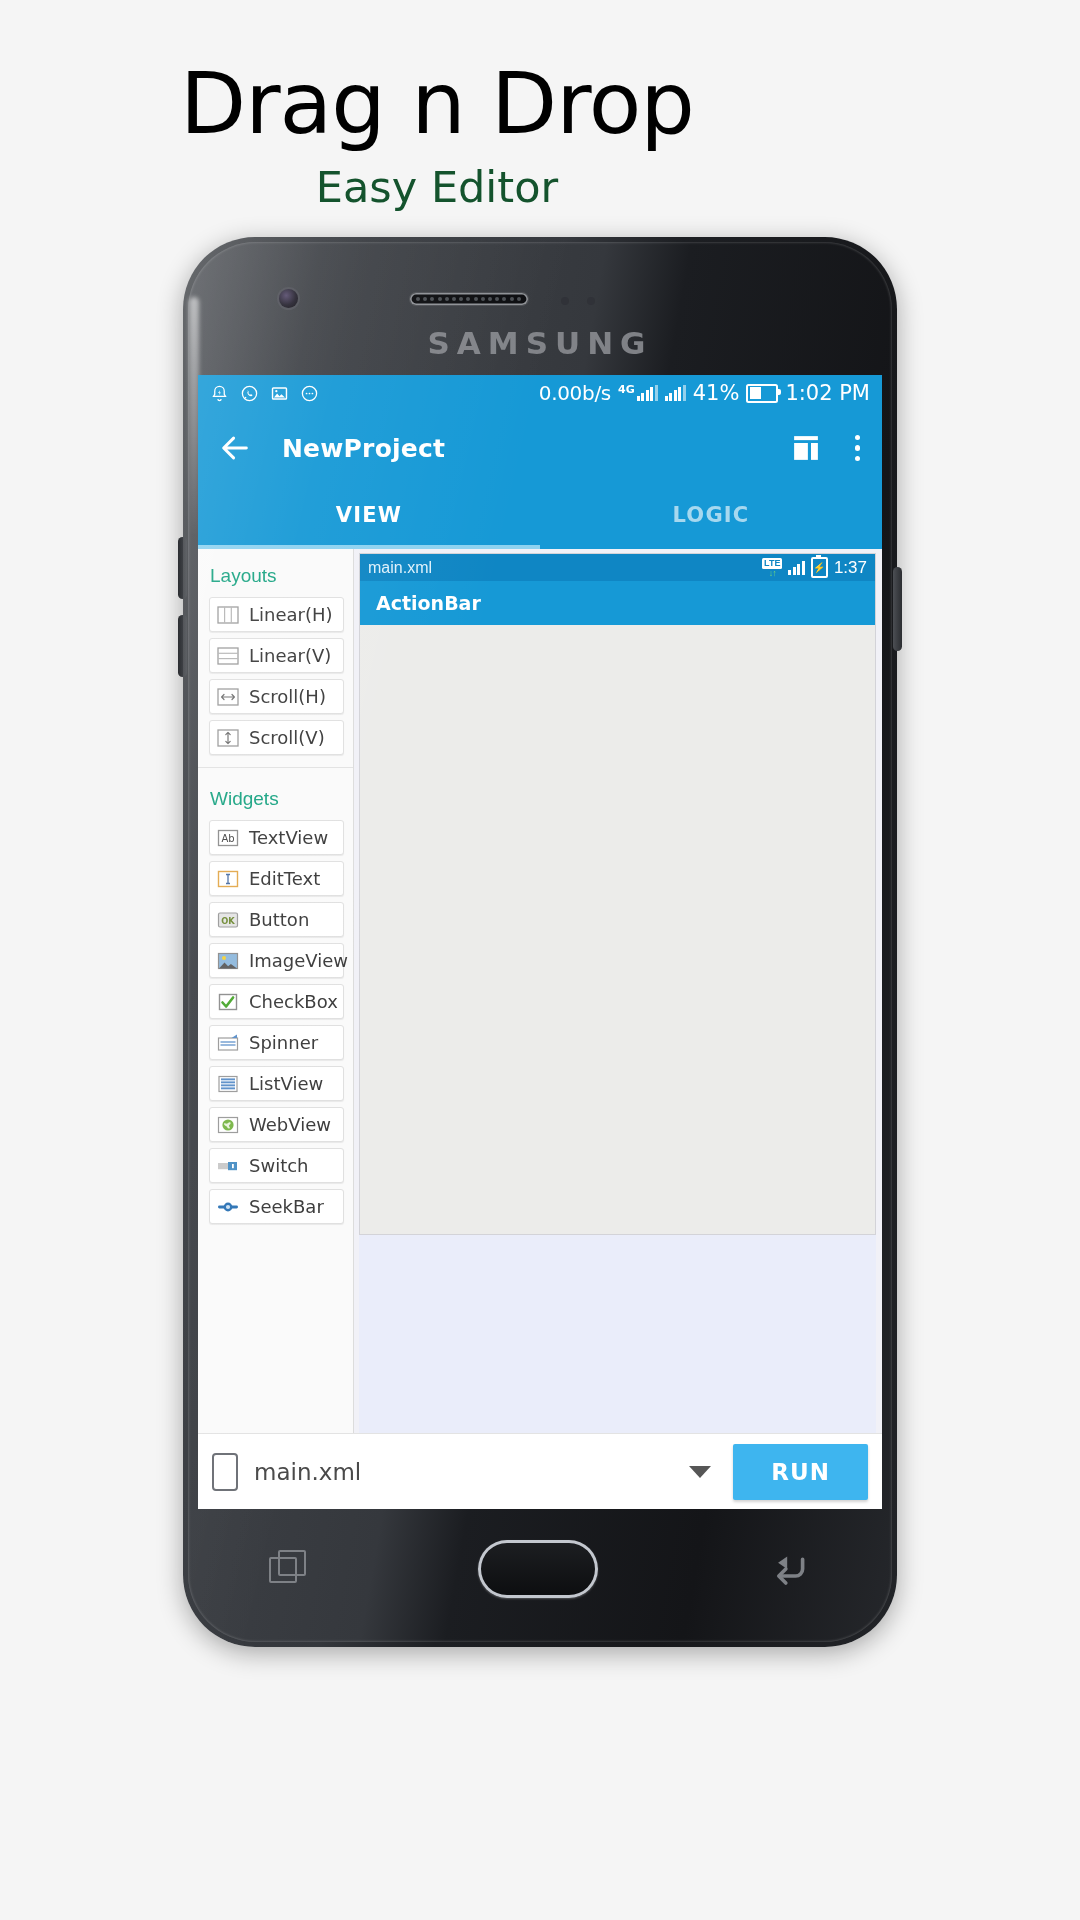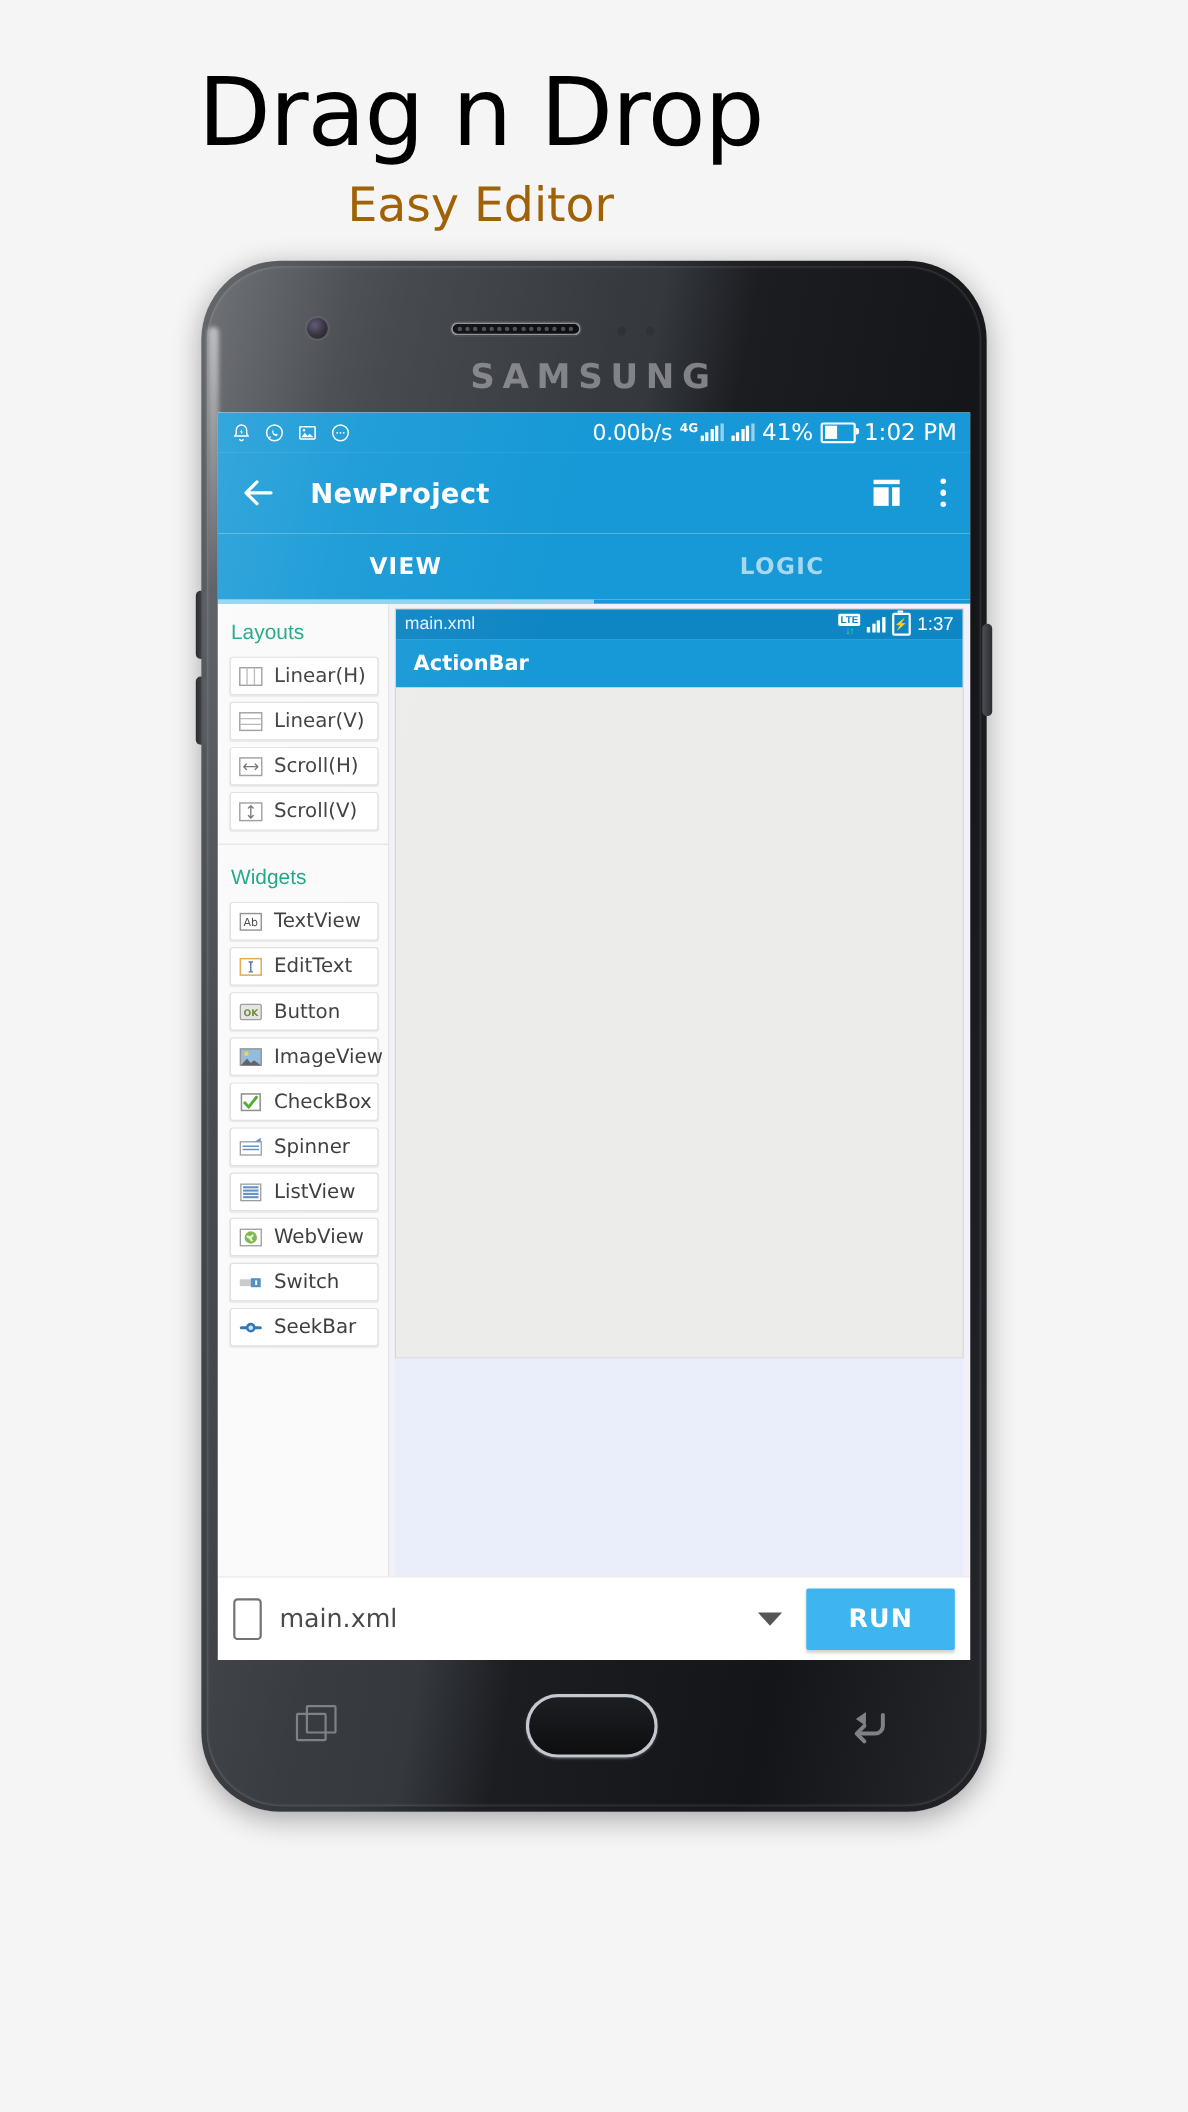--- a/index.html
+++ b/index.html
@@ -22,21 +22,21 @@
     letter-spacing:-1px;
     color:#000;
     margin:0;
     padding-top:58px;
     line-height:1.05;
     font-family:"DejaVu Sans", sans-serif;
   }
   .subheadline{
     font-size:43px;
     font-weight:400;
-    color:#a16207;
+    color:#14532d;
     margin:0;
     padding-top:14px;
     font-family:"DejaVu Sans", sans-serif;
   }
 
   
   .phone{
     position:absolute;
     left:183px;top:237px;
     width:714px;height:1410px;

